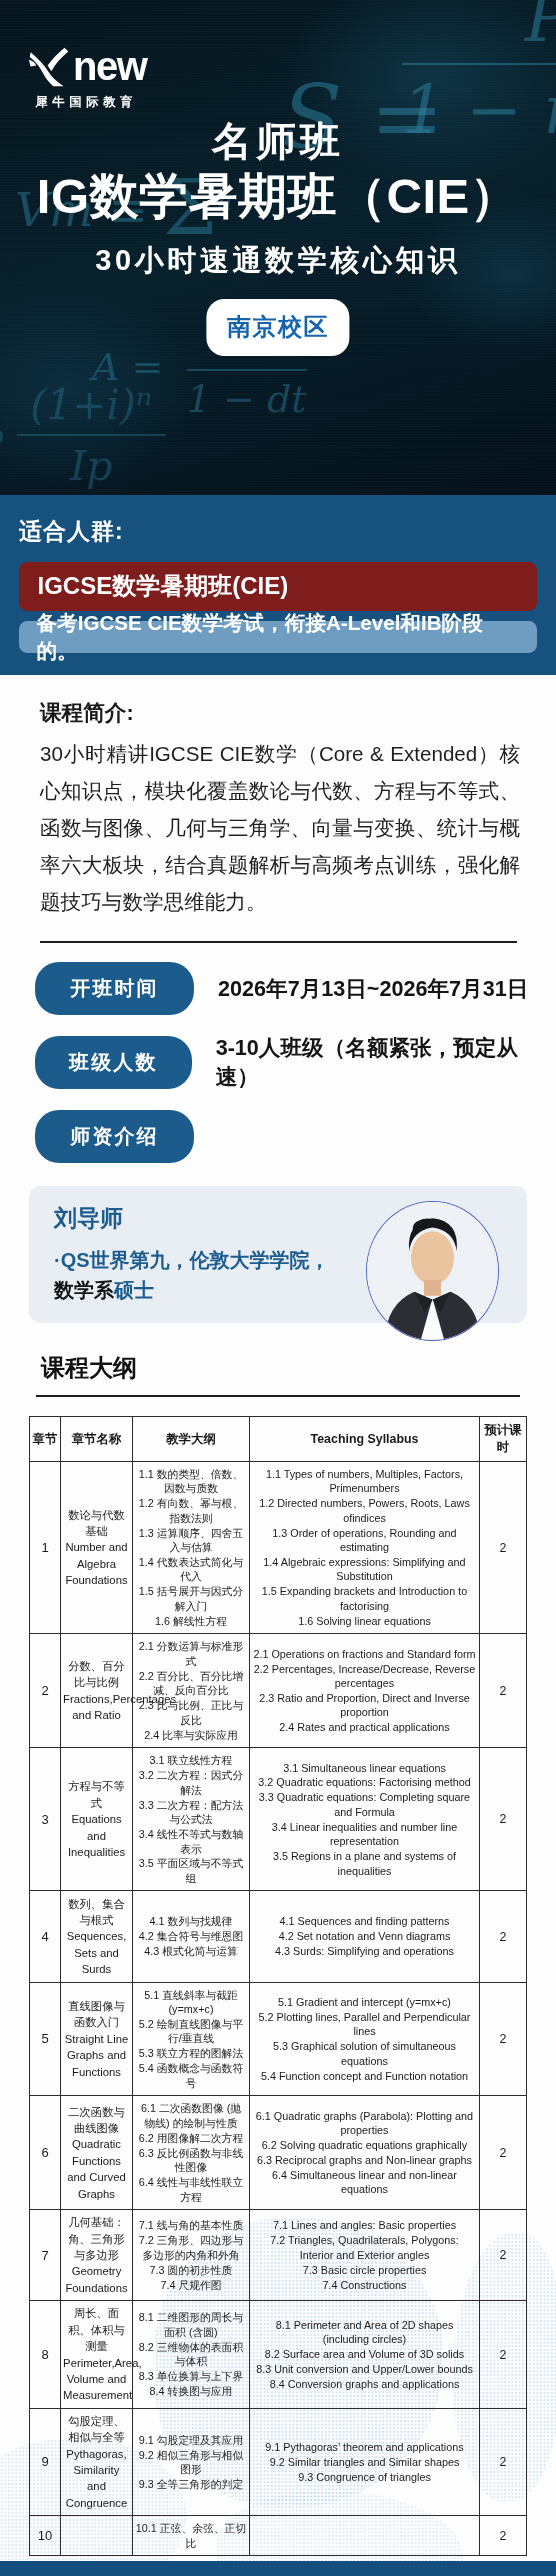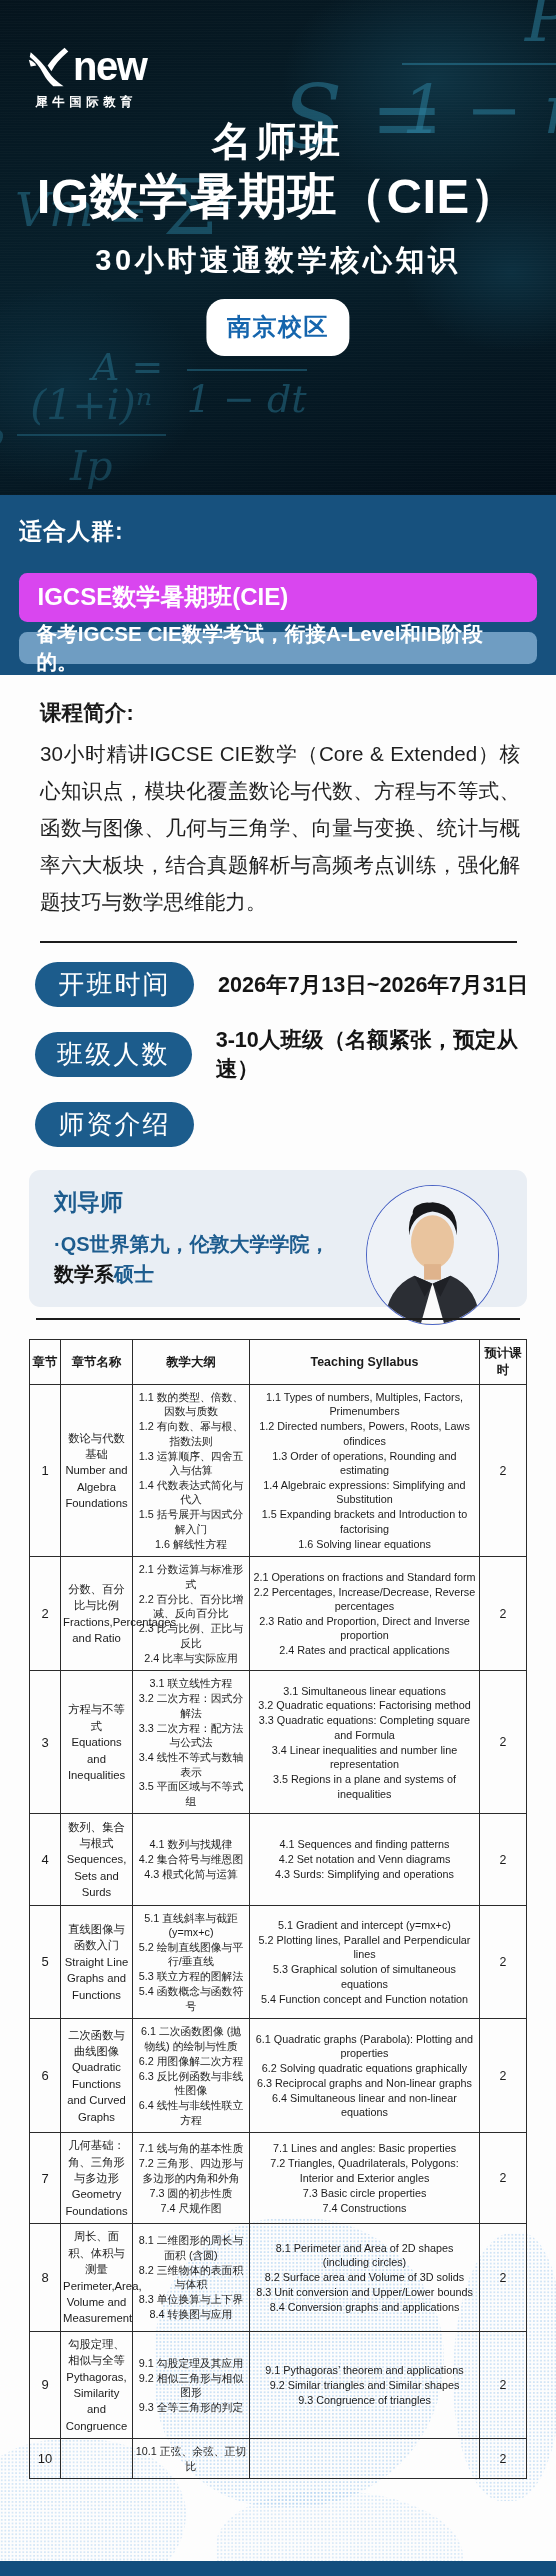--- a/index.html
+++ b/index.html
@@ -37,32 +37,32 @@
   .hero-t2{position:absolute;top:164px;left:0;width:100%;text-align:center;font-size:49px;font-weight:800;letter-spacing:0.5px;z-index:2;}
   .hero-t3{position:absolute;top:241px;left:0;width:100%;text-align:center;font-size:29px;font-weight:600;letter-spacing:3.6px;z-index:2;}
   .campus{
     position:absolute;top:299px;left:50%;transform:translateX(-50%);
     background:#fff;color:#1565ad;font-size:24px;font-weight:800;letter-spacing:1.5px;
     padding:12.4px 20.6px;border-radius:18px;z-index:2;
   }
   
   .audience{height:180px;background:#17517e;padding:0 19px;box-sizing:border-box;overflow:hidden;}
   .aud-heading{padding-top:20.6px;font-size:23px;font-weight:800;color:#fff;letter-spacing:1px;}
-  .aud-box1{margin-top:26px;background:#d946ef;border-radius:8.2px;height:49px;display:flex;align-items:center;
+  .aud-box1{margin-top:15px;background:#7f1d1d;border-radius:8.2px;height:49px;display:flex;align-items:center;
     padding:0 18.5px;font-size:24px;font-weight:800;color:#fff;}
   .aud-box2{margin-top:10.3px;background:#6f9dc2;border-radius:8.2px;height:32px;display:flex;align-items:center;
     padding:0 17.5px;font-size:20.6px;font-weight:600;color:#fff;}
   
   .content{position:relative;background:#fdfdfd;}
   .blob{position:absolute;z-index:0;background-image:radial-gradient(#9ec8ee 0.7px,transparent 0.8px);background-size:3.6px 3.6px;}
   .intro-h{margin:23px 40px 0;font-size:21.6px;font-weight:700;color:#1a1a1a;}
   .intro-p{margin:8.2px 40px 0;width:480px;font-size:20.6px;line-height:1.8;color:#1f1f1f;font-weight:500;text-align:justify;}
   .rule{margin:20.6px 0 0 40px;width:477px;border-top:2.6px solid #1c1c1c;}
   .info-row{display:flex;align-items:center;margin:18.5px 0 0 35px;position:relative;z-index:1;}
-  .pill{background:#1c5c8c;color:#fff;font-size:26px;font-weight:400;width:159px;padding:5px 0;
+  .pill{background:#1c5c8c;color:#fff;font-size:20px;font-weight:700;width:159px;padding:13px 0;
     text-align:center;border-radius:24px;letter-spacing:2.1px;}
   .info-text{margin-left:24px;font-size:21.6px;font-weight:700;color:#141414;}
   .teacher-card{position:relative;margin:23px 0 0 29px;width:498px;background:#e9eef4;border-radius:11.3px;
     padding:17.5px 0 17.5px 25px;box-sizing:border-box;z-index:1;}
   .teacher-name{font-size:23px;font-weight:800;color:#1d5c8e;}
   .teacher-line{margin-top:11px;font-size:20px;font-weight:700;color:#1d5c8e;line-height:1.5;width:294px;}
   .teacher-line .black{color:#141414;}
   .portrait{position:absolute;right:28px;top:15.5px;width:131px;height:138px;border-radius:50%;
     border:1px solid #4a63c4;overflow:hidden;background:#f0f4f8;}
   .portrait svg{width:100%;height:100%;display:block;}
@@ -177,20 +177,21 @@
         <path d="M70 44 Q82 26 104 28 Q90 22 76 30 Q68 35 70 44 Z" fill="#17181b"></path>
         <rect x="87" y="120" width="26" height="24" fill="#dfb38c"></rect>
         <path d="M26 212 Q30 156 72 138 L100 150 L128 138 Q170 156 174 212 Z" fill="#2b2e34"></path>
         <path d="M82 212 L100 148 L118 212 Z" fill="#fbfbfb"></path>
         <path d="M72 138 L100 150 L88 170 Z" fill="#1f2126"></path>
         <path d="M128 138 L100 150 L112 170 Z" fill="#1f2126"></path>
       </svg>
     </div>
   </div>
 
+  <div class="syll-h">课程大纲</div>
   <div class="rule2"></div>
 
   <table class="syllabus">
     <colgroup>
       <col style="width:31px">
         <col style="width:72px">
         <col style="width:117px">
         <col style="width:230px">
         <col style="width:47px">
     </colgroup>

